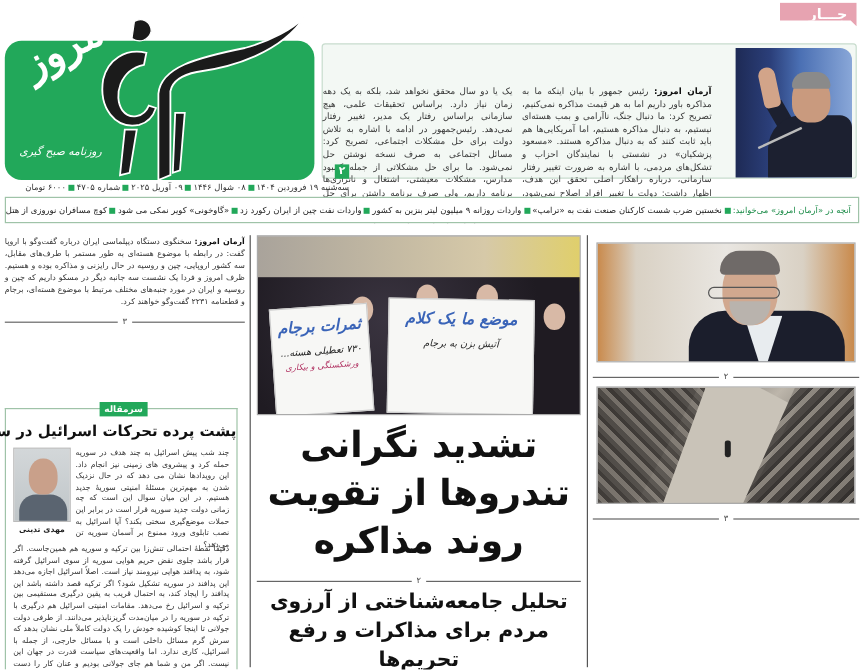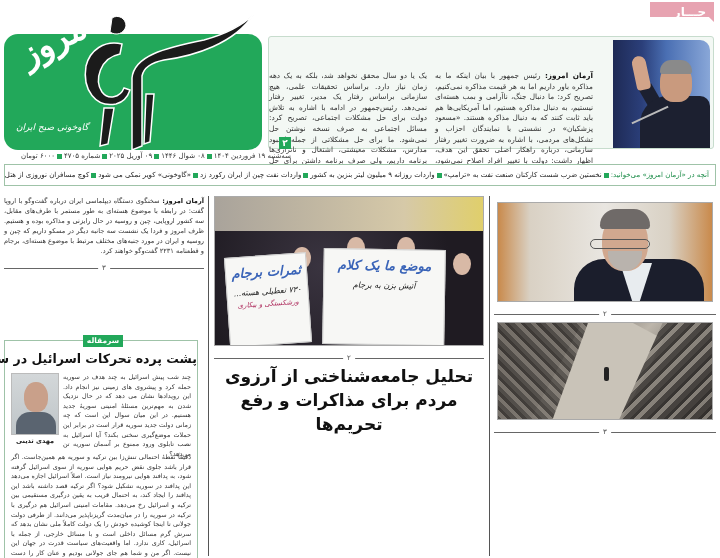--- a/index.html
+++ b/index.html
@@ -103,21 +103,21 @@
 <div class="masthead-logo">
   <div class="logo-green"></div>
   <svg class="logo-svg" viewBox="0 0 270 150">
     <path d="M250 10 C 230 40, 190 52, 160 56 C 150 58, 140 62, 138 72 L 138 142 L 128 146 L 128 74 C 130 52, 160 44, 200 36 C 222 30, 240 20, 250 10 Z" fill="#1b1b1b" stroke="#fff" stroke-width="1.5"></path>
     <path d="M118 40 C 100 36, 86 46, 82 62 C 78 86, 92 104, 112 100 C 120 98, 124 92, 126 86 L 120 84 C 116 94, 104 96, 98 88 C 90 76, 96 54, 116 50 Z" fill="#1b1b1b" stroke="#fff" stroke-width="1.5"></path>
     <path d="M108 14 C 114 10, 122 14, 122 22 C 120 30, 112 32, 106 28 Z" fill="#1b1b1b" stroke="#fff" stroke-width="1"></path>
     <path d="M110 104 L 104 140 L 96 142 L 100 104 Z" fill="#1b1b1b" stroke="#fff" stroke-width="1.5"></path>
     <path d="M150 90 L 146 138 L 140 140 L 142 90 Z" fill="#1b1b1b" stroke="#fff" stroke-width="1.5"></path>
   </svg>
   <div class="logo-emrooz">امروز</div>
-  <div class="logo-sub">گاوخونی صبح ایران</div>
+  <div class="logo-sub">روزنامه صبح گیری</div>
 </div>
 
 <div class="section-tag">جـــار</div>
 
 <div class="top-story">
   <div class="top-story-col right">
     <b>آرمان امروز:</b>
     <span>رئیس جمهور با بیان اینکه ما به مذاکره باور داریم اما به هر قیمت مذاکره نمی‌کنیم، تصریح کرد: ما دنبال جنگ، ناآرامی و بمب هسته‌ای نیستیم، به دنبال مذاکره هستیم، اما آمریکایی‌ها هم باید ثابت کنند که به دنبال مذاکره هستند. «مسعود پزشکیان» در نشستی با نمایندگان احزاب و تشکل‌های مردمی، با اشاره به ضرورت تغییر رفتار سازمانی، درباره راهکار اصلی تحقق این هدف، اظهار داشت: دولت با تغییر افراد اصلاح نمی‌شود، تغییر رفتار سازمانی نیز در مدت</span>
   </div>
   <div class="top-story-col left">یک یا دو سال محقق نخواهد شد، بلکه به یک دهه زمان نیاز دارد. براساس تحقیقات علمی، هیچ سازمانی براساس رفتار یک مدیر، تغییر رفتار نمی‌دهد. رئیس‌جمهور در ادامه با اشاره به تلاش دولت برای حل مشکلات اجتماعی، تصریح کرد: مسائل اجتماعی به صرف نسخه نوشتن حل نمی‌شود. ما برای حل مشکلاتی از جمله کمبود مدارس، مشکلات معیشتی، اشتغال و ناترازی‌ها برنامه داریم، ولی صرف برنامه داشتن برای حل مشکلات کفایت نمی‌کند. دستورالعمل برای حل مشکلات وجود دارد، ولی اجرا چندان راحت...</div>
@@ -176,20 +176,21 @@
     <div class="sign a">
       <div class="t1">ثمرات برجام</div>
       <div class="t2">۷۳۰ تعطیلی هسته...</div>
       <div class="t3">ورشکستگی و بیکاری</div>
     </div>
     <div class="sign b">
       <div class="t1">موضع ما یک کلام</div>
       <div class="t2">آتیش بزن به برجام</div>
     </div>
   </div>
+  <div class="cc-head">تشدید نگرانی تندروها از تقویت روند مذاکره</div>
   <div class="num-rule">
       <span>۲</span>
     </div>
   <div class="cc-sub">تحلیل جامعه‌شناختی از آرزوی مردم برای مذاکرات و رفع تحریم‌ها</div>
 
 </div>
 
 <div class="rc">
   <div class="rc-photo">
     <div class="suit"></div>

